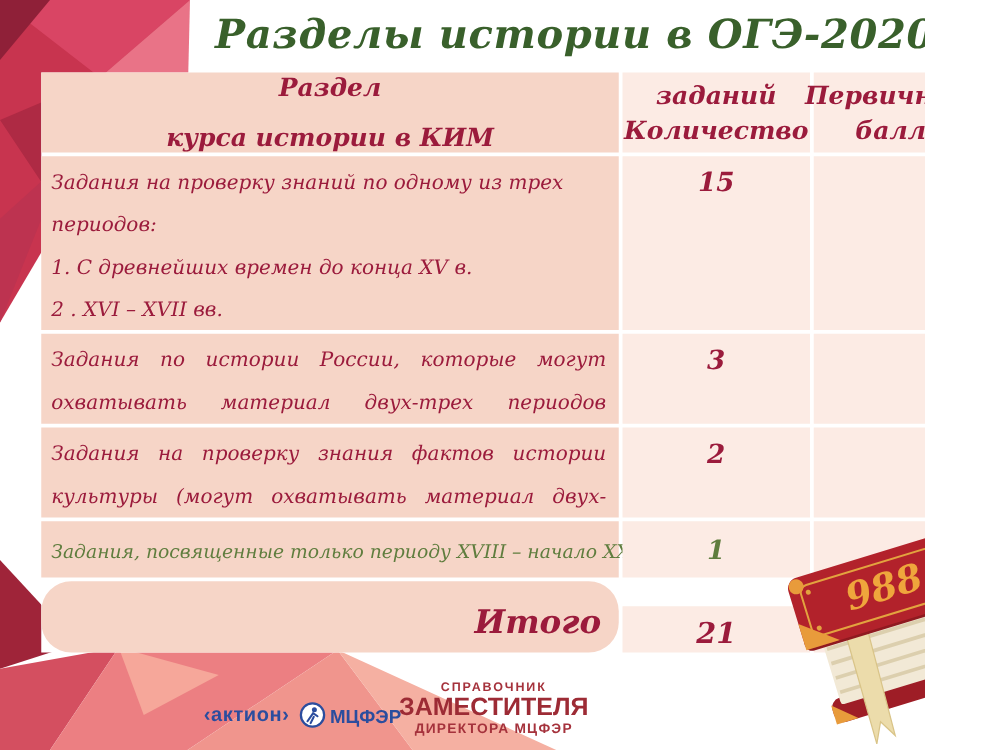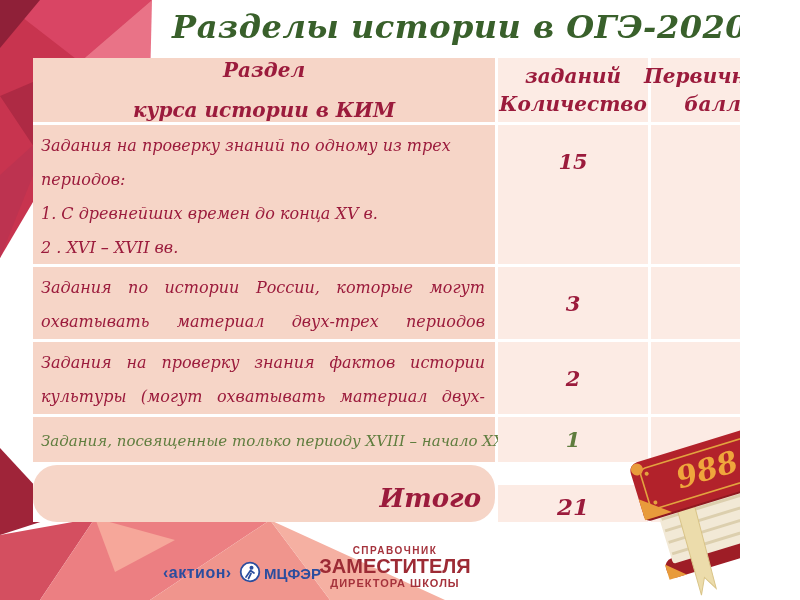--- a/index.html
+++ b/index.html
@@ -14,21 +14,21 @@
          grid-template-columns:462px 150px 123px;
          grid-template-rows:64px 139px 72px 72px 45px 57px;gap:3px;}
   .cell{font-style:italic;color:#9b1b3c;}
   .c1{background:#f6d5c7;gap:12px;}
   .c2{background:#fcebe4;}
   .hdr{display:flex;flex-direction:column;justify-content:center;align-items:center;
        font-weight:bold;font-size:20px;line-height:28px;text-align:center;}
   .body-cell{padding:4px 10px 2px 8px;font-size:16px;line-height:34px;}
   .just{text-align:justify;}
   .nowrap{white-space:nowrap;}
-  .num{display:flex;justify-content:center;align-items:flex-start;padding-top:24px;
+  .num{display:flex;justify-content:center;align-items:flex-start;padding-top:8px;
        font-size:21px;font-weight:bold;}
   .num-mid{align-items:center;padding-top:0;}
   .green-row{color:#5f7d3e;}
   .total-label{display:flex;justify-content:flex-end;align-items:center;padding:8px 14px 0 0;
        font-size:26px;font-weight:bold;border-radius:24px;}
   .total-val{display:flex;justify-content:center;align-items:center;padding-top:6px;
        font-size:23px;font-weight:bold;margin-top:20px;}
 
   .note{position:absolute;left:664px;top:185px;width:113px;height:193px;box-sizing:border-box;
         background:#b6d7a1;border:2px solid #7ea964;
@@ -145,17 +145,17 @@
     <div class="aktion">‹актион›</div>
     <svg class="mcfr-icon" width="22" height="22" viewBox="0 0 22 22">
       <circle cx="11" cy="11" r="9.3" fill="#ffffff" stroke="#2b4d9e" stroke-width="1.8"></circle>
       <circle cx="12.5" cy="6.8" r="2" fill="#2b4d9e"></circle>
       <path d="M7 16 L11.5 9.5 L15 12 M9.5 17.5 L12 12.5" stroke="#2b4d9e" stroke-width="1.7" fill="none" stroke-linecap="round"></path>
     </svg>
     <div class="mcfr">МЦФЭР</div>
     <div class="handbook">
       <div class="hb1">СПРАВОЧНИК</div>
       <div class="hb2">ЗАМЕСТИТЕЛЯ</div>
-      <div class="hb3">ДИРЕКТОРА ШКОЛЫ</div>
+      <div class="hb3">ДИРЕКТОРА МЦФЭР</div>
     </div>
   </div>
 
 </div>
 
 </body></html>

